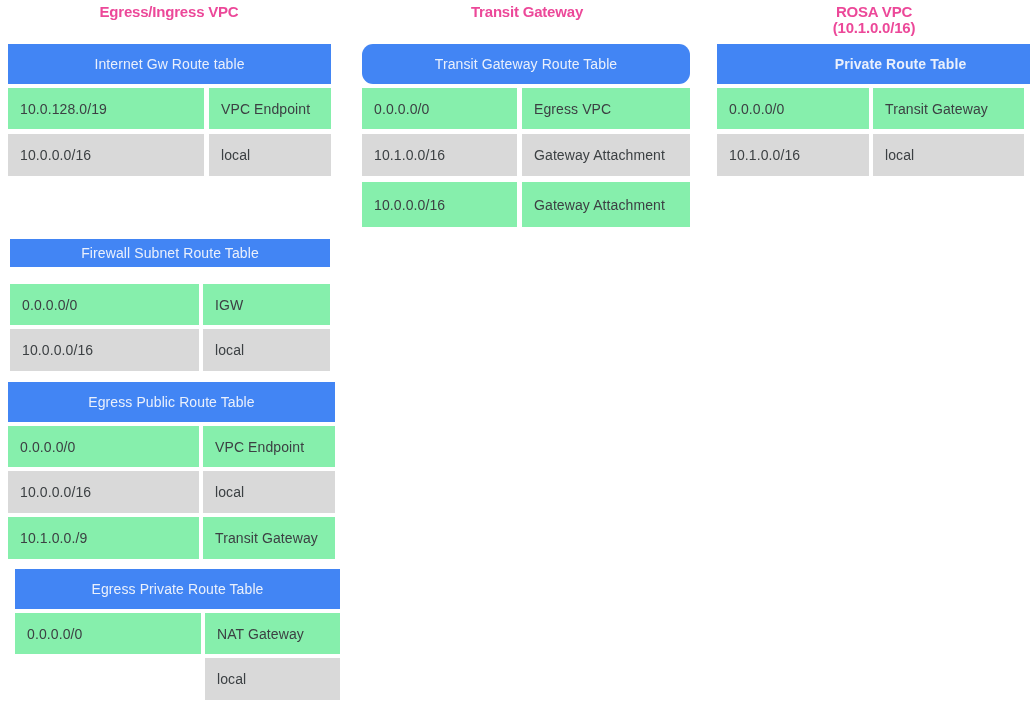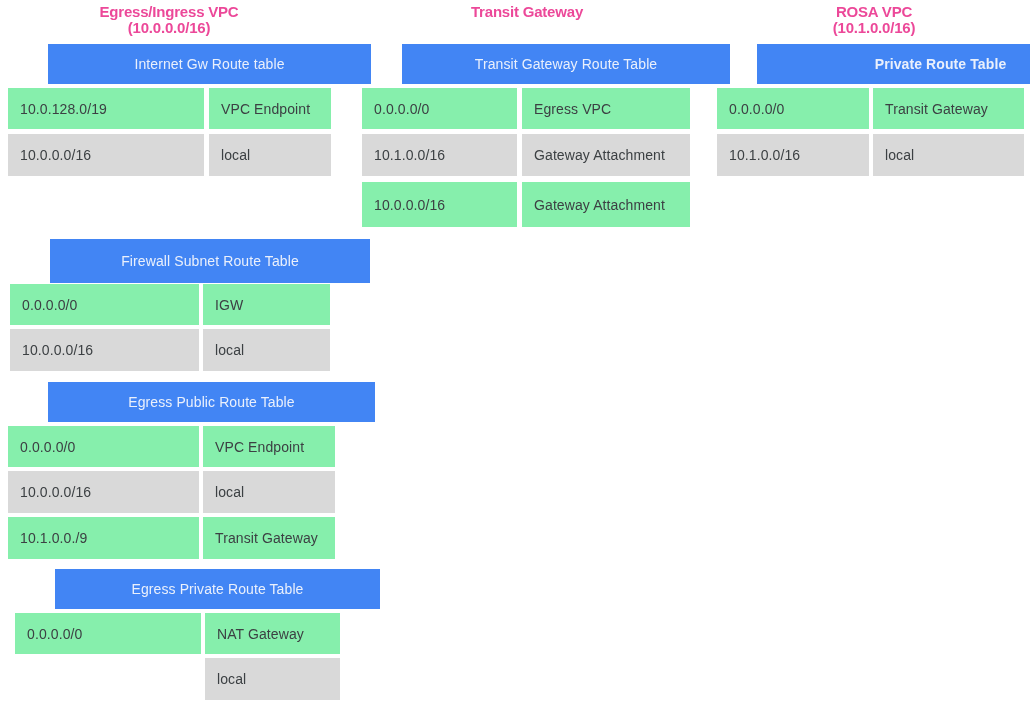--- a/index.html
+++ b/index.html
@@ -38,21 +38,20 @@
   .rt-header {
     position: absolute;
     background: #4285F4;
     color: #EAF0FC;
     font-size: 14px;
     display: flex;
     align-items: center;
     justify-content: center;
     text-align: center;
     letter-spacing: 0.1px;
-    margin-left: 40px;
   }
   .rt-cell {
     position: absolute;
     display: flex;
     align-items: center;
     font-size: 14px;
     color: #3c4043;
     letter-spacing: 0.1px;
     box-sizing: border-box;
     padding-left: 12px;
@@ -66,35 +65,34 @@
 </style>
 </head>
 <body>
 
 <div class="canvas">
 
   <div class="group" style="left:0px; top:0px; width:350px; height:702px;">
 
     <div class="group-title" style="left:8px; top:4px; width:322px;">
       <div>Egress/Ingress VPC</div>
-      <div>(10.0.0.0/16)</div>
     </div>
 
     <div class="rtable" style="left:0px; top:0px; width:350px; height:180px;">
       <div class="rt-header" style="left:8px; top:44px; width:323px; height:40px;">Internet Gw Route table</div>
 
       <div class="rt-cell blue" style="left:8px; top:88px; width:196px; height:41px;">10.0.128.0/19</div>
       <div class="rt-cell blue" style="left:209px; top:88px; width:122px; height:41px;">VPC Endpoint</div>
 
       <div class="rt-cell gray" style="left:8px; top:134px; width:196px; height:42px;">10.0.0.0/16</div>
       <div class="rt-cell gray" style="left:209px; top:134px; width:122px; height:42px;">local</div>
     </div>
 
     <div class="rtable" style="left:0px; top:0px; width:350px; height:380px;">
-      <div class="rt-header" style="left:10px; top:239px; width:320px; height:44px;">Firewall Subnet Route Table</div>
+      <div class="rt-header" style="left:10px; top:239px; width:320px; height:28px;">Firewall Subnet Route Table</div>
 
       <div class="rt-cell blue" style="left:10px; top:284px; width:189px; height:41px;">0.0.0.0/0</div>
       <div class="rt-cell blue" style="left:203px; top:284px; width:127px; height:41px;">IGW</div>
 
       <div class="rt-cell gray" style="left:10px; top:329px; width:189px; height:42px;">10.0.0.0/16</div>
       <div class="rt-cell gray" style="left:203px; top:329px; width:127px; height:42px;">local</div>
     </div>
 
     <div class="rtable" style="left:0px; top:0px; width:350px; height:565px;">
       <div class="rt-header" style="left:8px; top:382px; width:327px; height:40px;">Egress Public Route Table</div>
@@ -119,21 +117,21 @@
     </div>
   </div>
 
   <div class="group" style="left:355px; top:0px; width:340px; height:702px;">
 
     <div class="group-title" style="left:7px; top:4px; width:330px;">
       <div>Transit Gateway</div>
     </div>
 
     <div class="rtable" style="left:0px; top:0px; width:340px; height:240px;">
-      <div class="rt-header" style="left:7px; top:44px; width:328px; height:40px;">Transit Gateway Route Table</div>
+      <div class="rt-header" style="left:7px; top:44px; width:328px; height:40px;border-radius:11px;">Transit Gateway Route Table</div>
 
       <div class="rt-cell blue" style="left:7px; top:88px; width:155px; height:41px;">0.0.0.0/0</div>
       <div class="rt-cell blue" style="left:167px; top:88px; width:168px; height:41px;">Egress VPC</div>
 
       <div class="rt-cell gray" style="left:7px; top:134px; width:155px; height:42px;">10.1.0.0/16</div>
       <div class="rt-cell gray" style="left:167px; top:134px; width:168px; height:42px;">Gateway Attachment</div>
 
       <div class="rt-cell blue" style="left:7px; top:182px; width:155px; height:45px;">10.0.0.0/16</div>
       <div class="rt-cell blue" style="left:167px; top:182px; width:168px; height:45px;">Gateway Attachment</div>
     </div>

